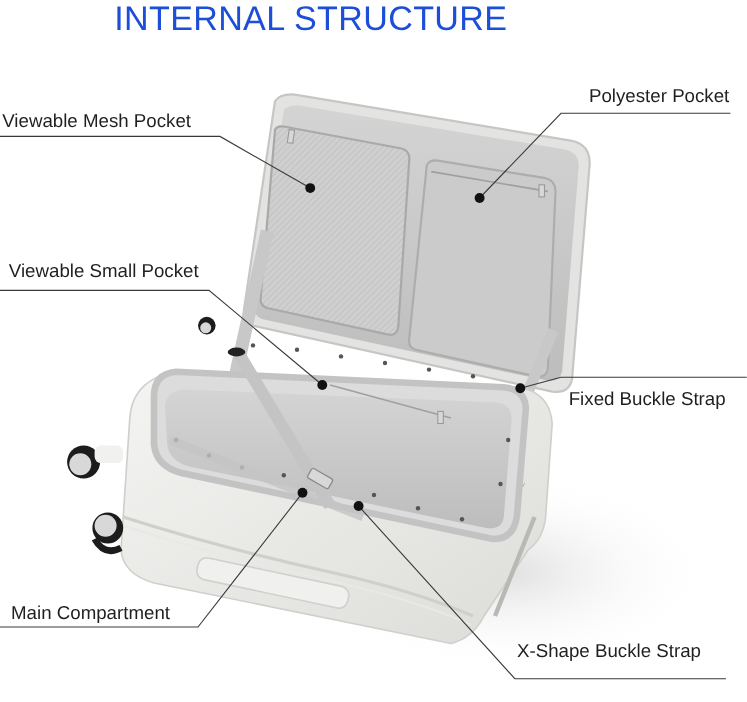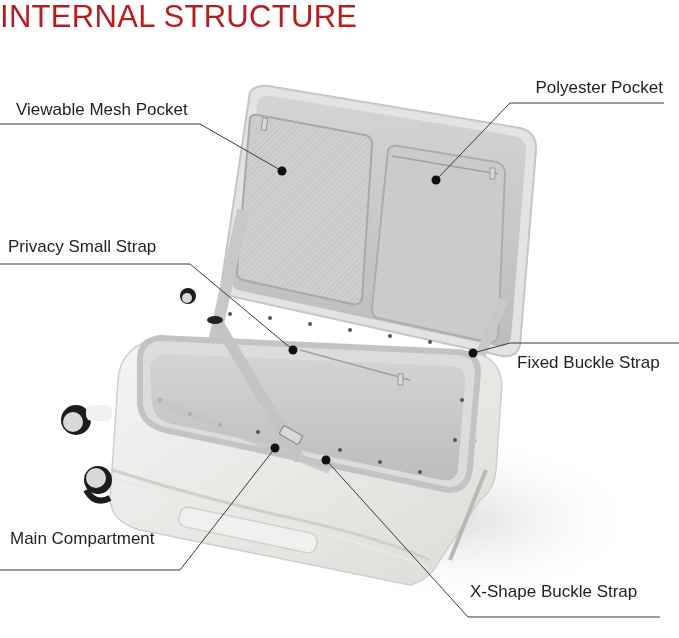--- a/index.html
+++ b/index.html
@@ -1,20 +1,20 @@
 <!DOCTYPE html>
 <html><head>
 <meta charset="utf-8">
 <style>
   html, body { margin: 0; padding: 0; background: #ffffff; }
   body { width: 679px; height: 638px; position: relative; overflow: hidden;
          font-family: "Liberation Sans", "DejaVu Sans", sans-serif; color: #1a1a1a; }
-  .title { position: absolute; left: 0; top: 0; width: 565px; text-align: left;
+  .title { position: absolute; left: 0; top: 0; width: 565px; text-align: center;
            font-size: 31px; font-weight: 400; letter-spacing: 0.3px; line-height: 34px;
-           color: #b91c1c; }
+           color: #1d4ed8; }
   .art { position: absolute; left: 0; top: 0; width: 679px; height: 638px; }
   .label { position: absolute; font-size: 17px; line-height: 20px; color: #1f1f1f; white-space: nowrap; }
   .label.right { text-align: left; }
 </style>
 </head>
 <body>
 
 <div class="title" style="top:0px;">INTERNAL STRUCTURE</div>
 
 <svg class="art" viewBox="0 0 679 638" xmlns="http://www.w3.org/2000/svg">
@@ -123,18 +123,18 @@
   <g fill="#111">
     <circle cx="282" cy="171" r="4.5"></circle>
     <circle cx="436" cy="180" r="4.5"></circle>
     <circle cx="293" cy="350" r="4.5"></circle>
     <circle cx="473" cy="353" r="4.5"></circle>
     <circle cx="275" cy="448" r="4.5"></circle>
     <circle cx="326" cy="460" r="4.5"></circle>
   </g>
 </svg>
 
-<div class="label" style="left:16px; top:100px;">Viewable Mesh Pocket</div>
+<div class="label" style="left:2px; top:100px;">Viewable Mesh Pocket</div>
 <div class="label right" style="right:16px; top:78px;">Polyester Pocket</div>
-<div class="label" style="left:8px; top:237px;">Privacy Small Strap</div>
+<div class="label" style="left:8px; top:237px;">Viewable Small Pocket</div>
 <div class="label" style="left:517px; top:316px;margin-top:37px;">Fixed Buckle Strap</div>
-<div class="label" style="left:10px; top:529px;">Main Compartment</div>
+<div class="label" style="left:10px; top:548px;">Main Compartment</div>
 <div class="label" style="left:470px; top:582px;">X-Shape Buckle Strap</div>
 
 </body></html>

